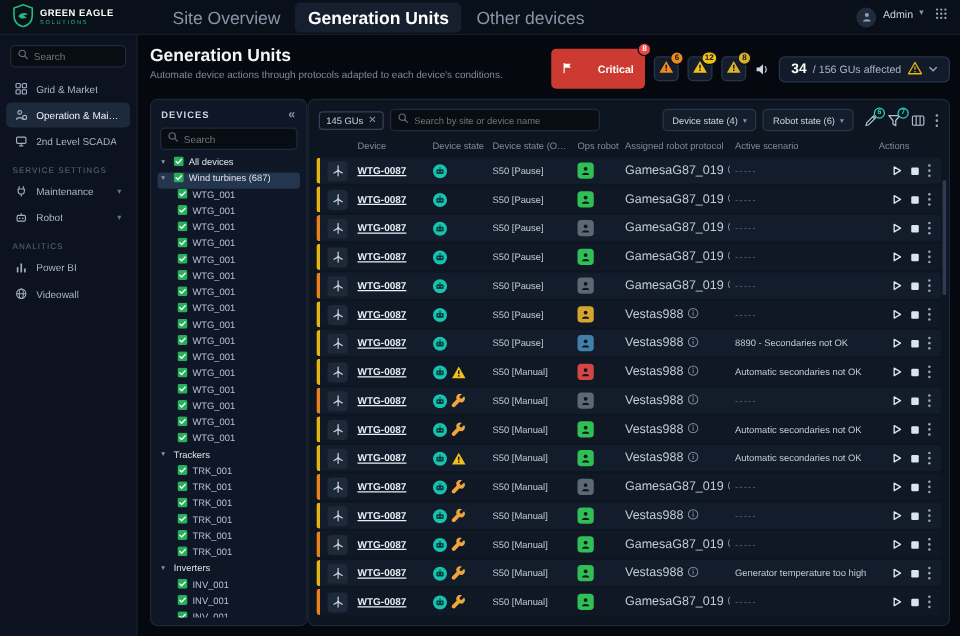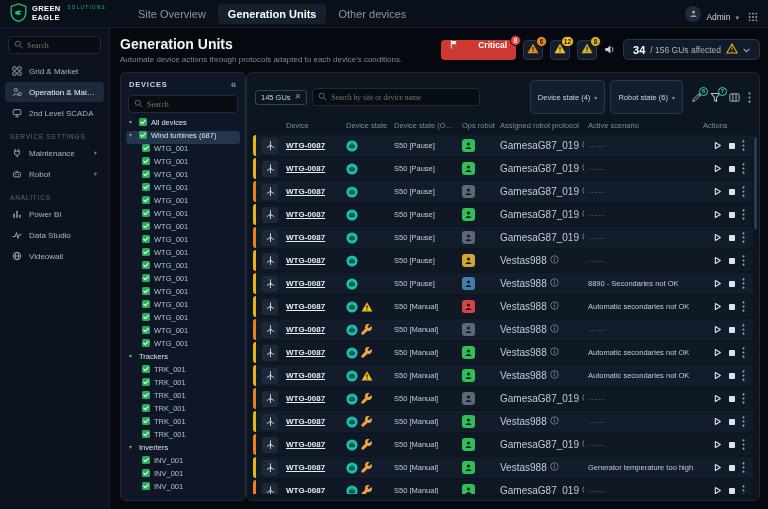--- a/index.html
+++ b/index.html
@@ -2,48 +2,48 @@
 <html><head>
 <meta charset="utf-8">
 <style>
 *{margin:0;padding:0;box-sizing:border-box}
 html,body{width:768px;height:509px;overflow:hidden}
 body{background:#05080e;color:#d6dde7;font-family:"Liberation Sans",sans-serif;font-size:10px}
 .screen{width:768px;height:509px;display:flex;flex-direction:column}
 
 .topbar{height:28px;flex:0 0 28px;background:#0a101a;border-bottom:1px solid #161e2b;display:flex;align-items:center;padding:0 10px;gap:8px}
 .logo{display:flex;align-items:center;gap:5px;width:96px;cursor:pointer}
-.logo-text{display:flex;flex-direction:row;line-height:1.15}
+.logo-text{display:flex;flex-direction:column;line-height:1.15}
 .logo-name{font-size:7.5px;font-weight:bold;color:#fff;letter-spacing:.4px}
 .logo-tag{font-size:4.5px;color:#23bd7c;letter-spacing:1.4px}
 .tabs{display:flex;align-items:center;gap:2px;margin-left:14px}
-.tab{padding:4px 10px;font-size:11px;color:#8a96a8;border-radius:4px;cursor:pointer;white-space:nowrap}
+.tab{padding:4px 10px;font-size:14px;color:#8a96a8;border-radius:4px;cursor:pointer;white-space:nowrap}
 .tab.active{background:#161f2e;color:#fff;font-weight:bold}
-.top-right{margin-left:auto;display:flex;align-items:flex-end;gap:5px;font-size:8.5px;color:#cbd5e1}
+.top-right{margin-left:auto;display:flex;align-items:flex-start;gap:5px;font-size:8.5px;color:#cbd5e1}
 .avatar{width:16px;height:16px;border-radius:50%;background:#202b3b;display:flex;align-items:center;justify-content:center}
 .chev-txt{font-size:7px;color:#8a96a8}
 
 .app{flex:1;display:flex;min-height:0}
 .sidebar{width:110px;flex:0 0 110px;background:#0c1220;border-right:1px solid #161e2b;padding:8px 0;display:flex;flex-direction:column}
 .srch{height:18px;background:#080c13;border:1px solid #202a3a;border-radius:4px;display:flex;align-items:center;gap:4px;padding:0 5px}
-.srch input{background:transparent;border:0;outline:0;color:#cbd5e1;font-size:8px;width:100%;font-family:Liberation Serif, serif}
+.srch input{background:transparent;border:0;outline:0;color:#cbd5e1;font-size:8px;width:100%;font-family:Liberation Sans, sans-serif}
 .s-search{margin:0 8px 6px}
 .s-title{font-size:6.5px;color:#5d6877;letter-spacing:.8px;margin:10px 10px 3px}
 .s-item{display:flex;align-items:center;gap:6px;padding:5px 7px;margin:1px 5px;border-radius:4px;font-size:8px;color:#aab6c6;cursor:pointer}
 .s-item.active{background:#1d2a3c;color:#eef2f7}
 .s-ico{width:11px;display:flex;flex:0 0 11px}
 .s-chev{margin-left:auto;font-size:6.5px;color:#6b7684}
 .s-label{white-space:nowrap;overflow:hidden;text-overflow:ellipsis}
 
 .main{flex:1;display:flex;flex-direction:column;padding:8px 8px 8px 10px;min-width:0}
 .page-head{display:flex;align-items:flex-start;justify-content:space-between;margin-bottom:8px}
 .page-head h1{font-size:14px;color:#f2f5f9;font-weight:bold}
 .page-head p{font-size:8px;color:#7e8b9c;margin-top:3px}
 .alerts{display:flex;align-items:center;gap:7px;padding-top:3px}
-.critical{position:relative;background:#cd3a32;height:20px;border:0;border-radius:4px;color:#fff;font-size:8.5px;font-weight:bold;display:flex;align-items:flex-start;gap:20px;padding:0 9px;font-family:inherit;cursor:pointer}
+.critical{position:relative;background:#cd3a32;height:32px;border:0;border-radius:4px;color:#fff;font-size:8.5px;font-weight:bold;display:flex;align-items:center;gap:20px;padding:0 9px;font-family:inherit;cursor:pointer}
 .badge{position:absolute;top:-5px;right:-5px;min-width:11px;height:11px;border-radius:6px;background:#ef4444;color:#fff;font-size:6.5px;display:flex;align-items:center;justify-content:center;padding:0 2px;border:1px solid #0a0f17;font-weight:bold}
 #warn-chips{display:flex;gap:7px}
 .warn-chip{position:relative;width:20px;height:20px;border:1px solid #2a3647;background:#141d2b;border-radius:4px;display:flex;align-items:center;justify-content:center;cursor:pointer}
 .warn-chip .badge{color:#131a24}
 .spk{display:flex;cursor:pointer}
 .affected{display:flex;align-items:center;gap:5px;background:#121b29;border:1px solid #27344a;border-radius:5px;padding:3px 9px;cursor:pointer}
 .affected b{font-size:11px;color:#fff}
 .affected span{font-size:8.5px;color:#aab6c6}
 
 .content{flex:1;display:flex;gap:0;min-height:0}
@@ -59,21 +59,21 @@
 .tr-chev{font-size:6px;color:#8a96a8;width:6px;flex:0 0 6px}
 .cb{width:8px;height:8px;display:flex;flex:0 0 8px}
 
 .gu-table{flex:1;background:#0d1520;border:1px solid #1c2737;border-radius:6px;display:flex;flex-direction:column;min-width:0;padding:6px;position:relative}
 .toolbar{display:flex;align-items:center;gap:5px;padding:1px 2px 7px}
 .chip{display:flex;align-items:center;gap:4px;border:1px solid #33415a;border-radius:3px;padding:2px 5px;font-size:7.5px;color:#cbd5e1;white-space:nowrap}
 .chip .x{cursor:pointer;color:#8a96a8;font-size:8px;line-height:1}
 .tb-search{width:168px}
 .tb-search input{font-size:7.5px}
 .tb-spacer{flex:1}
-.f-btn{height:34px;display:flex;align-items:center;gap:4px;background:#141d2b;border:1px solid #2a3647;border-radius:4px;color:#cbd5e1;font-size:7.5px;padding:0 7px;cursor:pointer;font-family:inherit;white-space:nowrap}
+.f-btn{height:18px;display:flex;align-items:center;gap:4px;background:#141d2b;border:1px solid #2a3647;border-radius:4px;color:#cbd5e1;font-size:7.5px;padding:0 7px;cursor:pointer;font-family:inherit;white-space:nowrap}
 .fchev{font-size:6px;color:#8a96a8}
 .tools{display:flex;align-items:center;gap:8px;margin-left:3px}
 .tool{position:relative;display:flex;cursor:pointer}
 .tbadge{position:absolute;top:-5px;right:-6px;background:#0d1520;color:#2fd3c2;border:1px solid #2fd3c2;font-size:5.5px;min-width:9px;height:9px;border-radius:5px;display:flex;align-items:center;justify-content:center;font-weight:bold}
 .t-head{display:grid;grid-template-columns:20px 56px 44px 64px 34px 84px 1fr 44px;gap:4px;padding:0 6px 5px 9px;font-size:7.5px;color:#7e8b9c}
 .t-head span{white-space:nowrap;overflow:hidden;text-overflow:ellipsis}
 .t-body{flex:1;display:flex;flex-direction:column;gap:2px;overflow:hidden}
 .t-row{display:grid;grid-template-columns:20px 56px 44px 64px 34px 84px 1fr 44px;gap:4px;align-items:center;background:#131c2a;border-radius:3px;border-left:3px solid transparent;padding:0 6px;height:21px;flex:0 0 21px;cursor:default}
 .t-row.alt{background:#101826}
 .t-row.yellow{border-left-color:#e7b416}
@@ -223,28 +223,20 @@
                   <line x1="6" y1="10" x2="6" y2="2.8"></line>
                   <line x1="9.5" y1="10" x2="9.5" y2="7.6"></line>
                 </g>
               </svg>
             </span>
             <span class="s-label">Power BI</span>
           </div>
           <div class="s-item">
             <span class="s-ico">
               <svg width="10" height="10" viewBox="0 0 12 12">
-                <path d="M1 7.8 L3.8 7.8 L5.4 3.2 L7 10 L8.5 5.8 L11 5.8" fill="none" stroke="#9fb0c3" stroke-width="1.1" stroke-linecap="round" stroke-linejoin="round"></path>
-              </svg>
-            </span>
-            <span class="s-label">Data Studio</span>
-          </div>
-          <div class="s-item">
-            <span class="s-ico">
-              <svg width="10" height="10" viewBox="0 0 12 12">
                 <g fill="none" stroke="#9fb0c3" stroke-width="1">
                   <circle cx="6" cy="6" r="4.5"></circle>
                   <ellipse cx="6" cy="6" rx="2" ry="4.5"></ellipse>
                   <line x1="1.5" y1="6" x2="10.5" y2="6"></line>
                 </g>
               </svg>
             </span>
             <span class="s-label">Videowall</span>
           </div>
         </nav>

